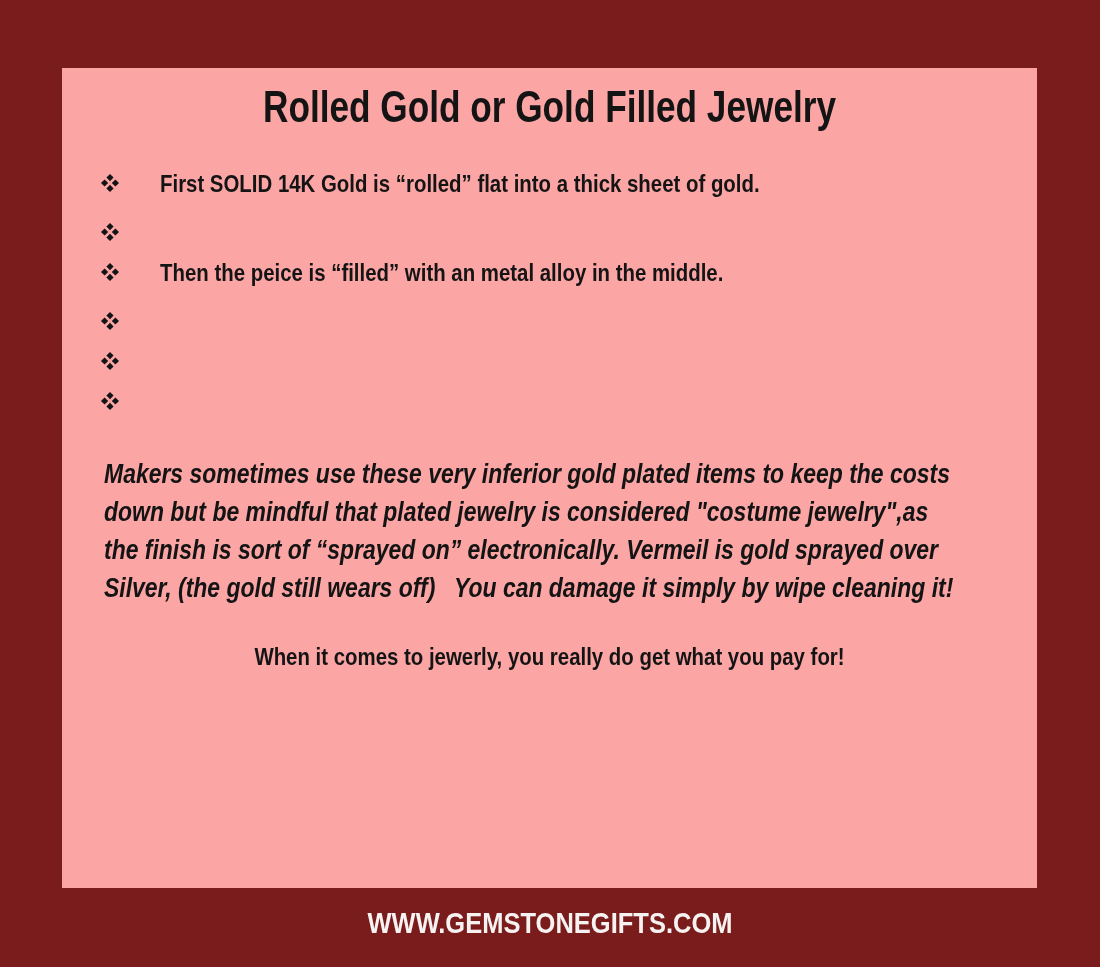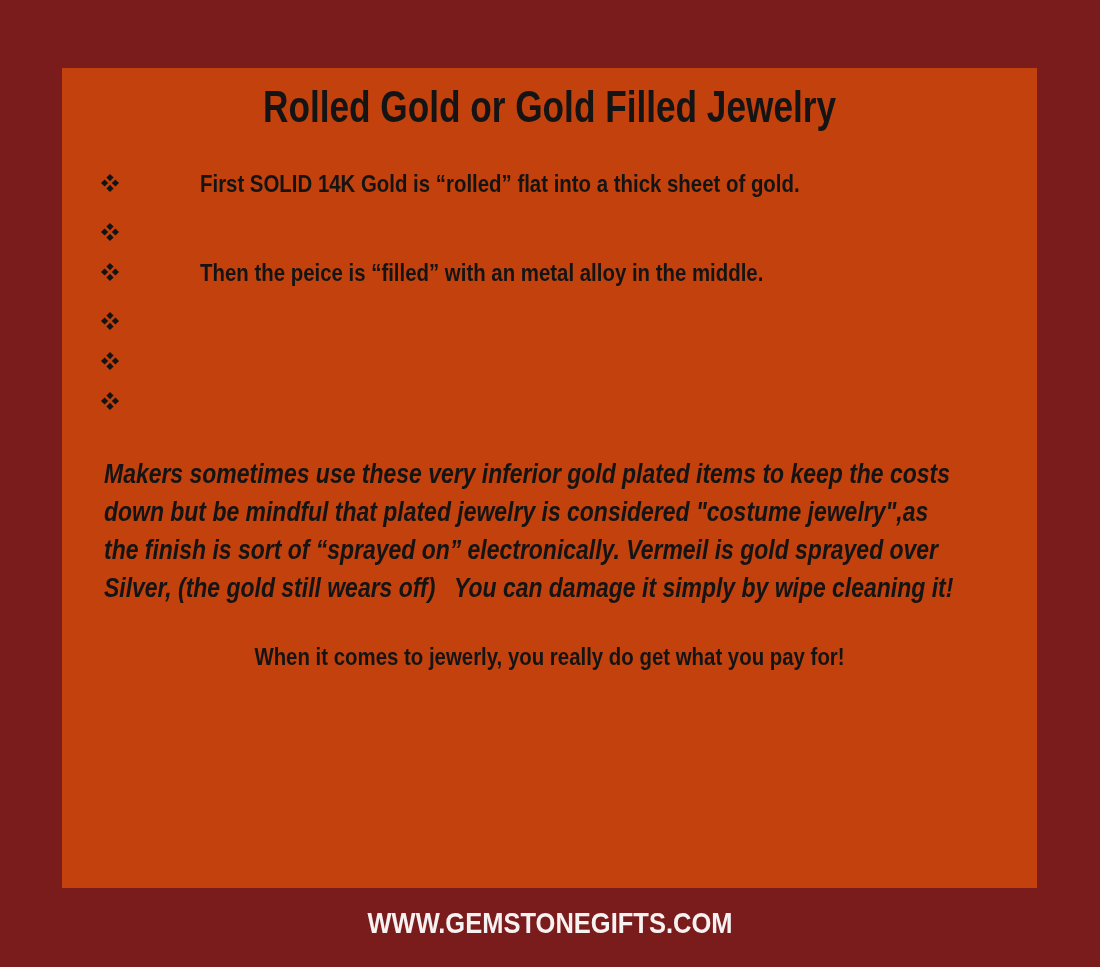--- a/index.html
+++ b/index.html
@@ -6,42 +6,42 @@
   body {
     width: 1100px; height: 967px;
     background: #7B1C1C;
     position: relative;
     font-family: "Liberation Sans", sans-serif;
   }
   .card {
     position: absolute;
     left: 62px; top: 68px;
     width: 975px; height: 820px;
-    background: #c2410c;
+    background: #fca5a5;
     color: #141414;
   }
   .title {
     margin: 14px 0 0 0;
     text-align: center;
     font-size: 44px;
     font-weight: bold;
     line-height: 50px;
     transform: scaleX(0.80);
     white-space: nowrap;
   }
   .subtitle {
     margin-top: 8px;
     text-align: center;
     font-size: 28px;
     font-weight: bold;
     line-height: 38px;
   }
   .subtitle-line { transform: scaleX(0.85); white-space: nowrap; }
   .bullets { margin-top: 33px; padding-left: 38px; }
-  .bullet-row { display: flex; align-items: flex-start; margin-bottom: 12px; gap: 40px; }
+  .bullet-row { display: flex; align-items: flex-start; margin-bottom: 12px; }
   .bullet-icon {
     flex: 0 0 20px; width: 20px; height: 20px;
     margin-top: 8px; margin-right: 40px;
   }
   .bullet-icon svg { display: block; width: 20px; height: 20px; }
   .bullet-text { font-size: 24px; font-weight: bold; line-height: 37px; min-width: 0; }
   .bullet-line { transform: scaleX(0.85); transform-origin: 0 50%; white-space: nowrap; }
   .bullet-line.outdent { margin-left: -10px; }
   .bullet-line.spaced { margin-top: 9px; }
   .note {

